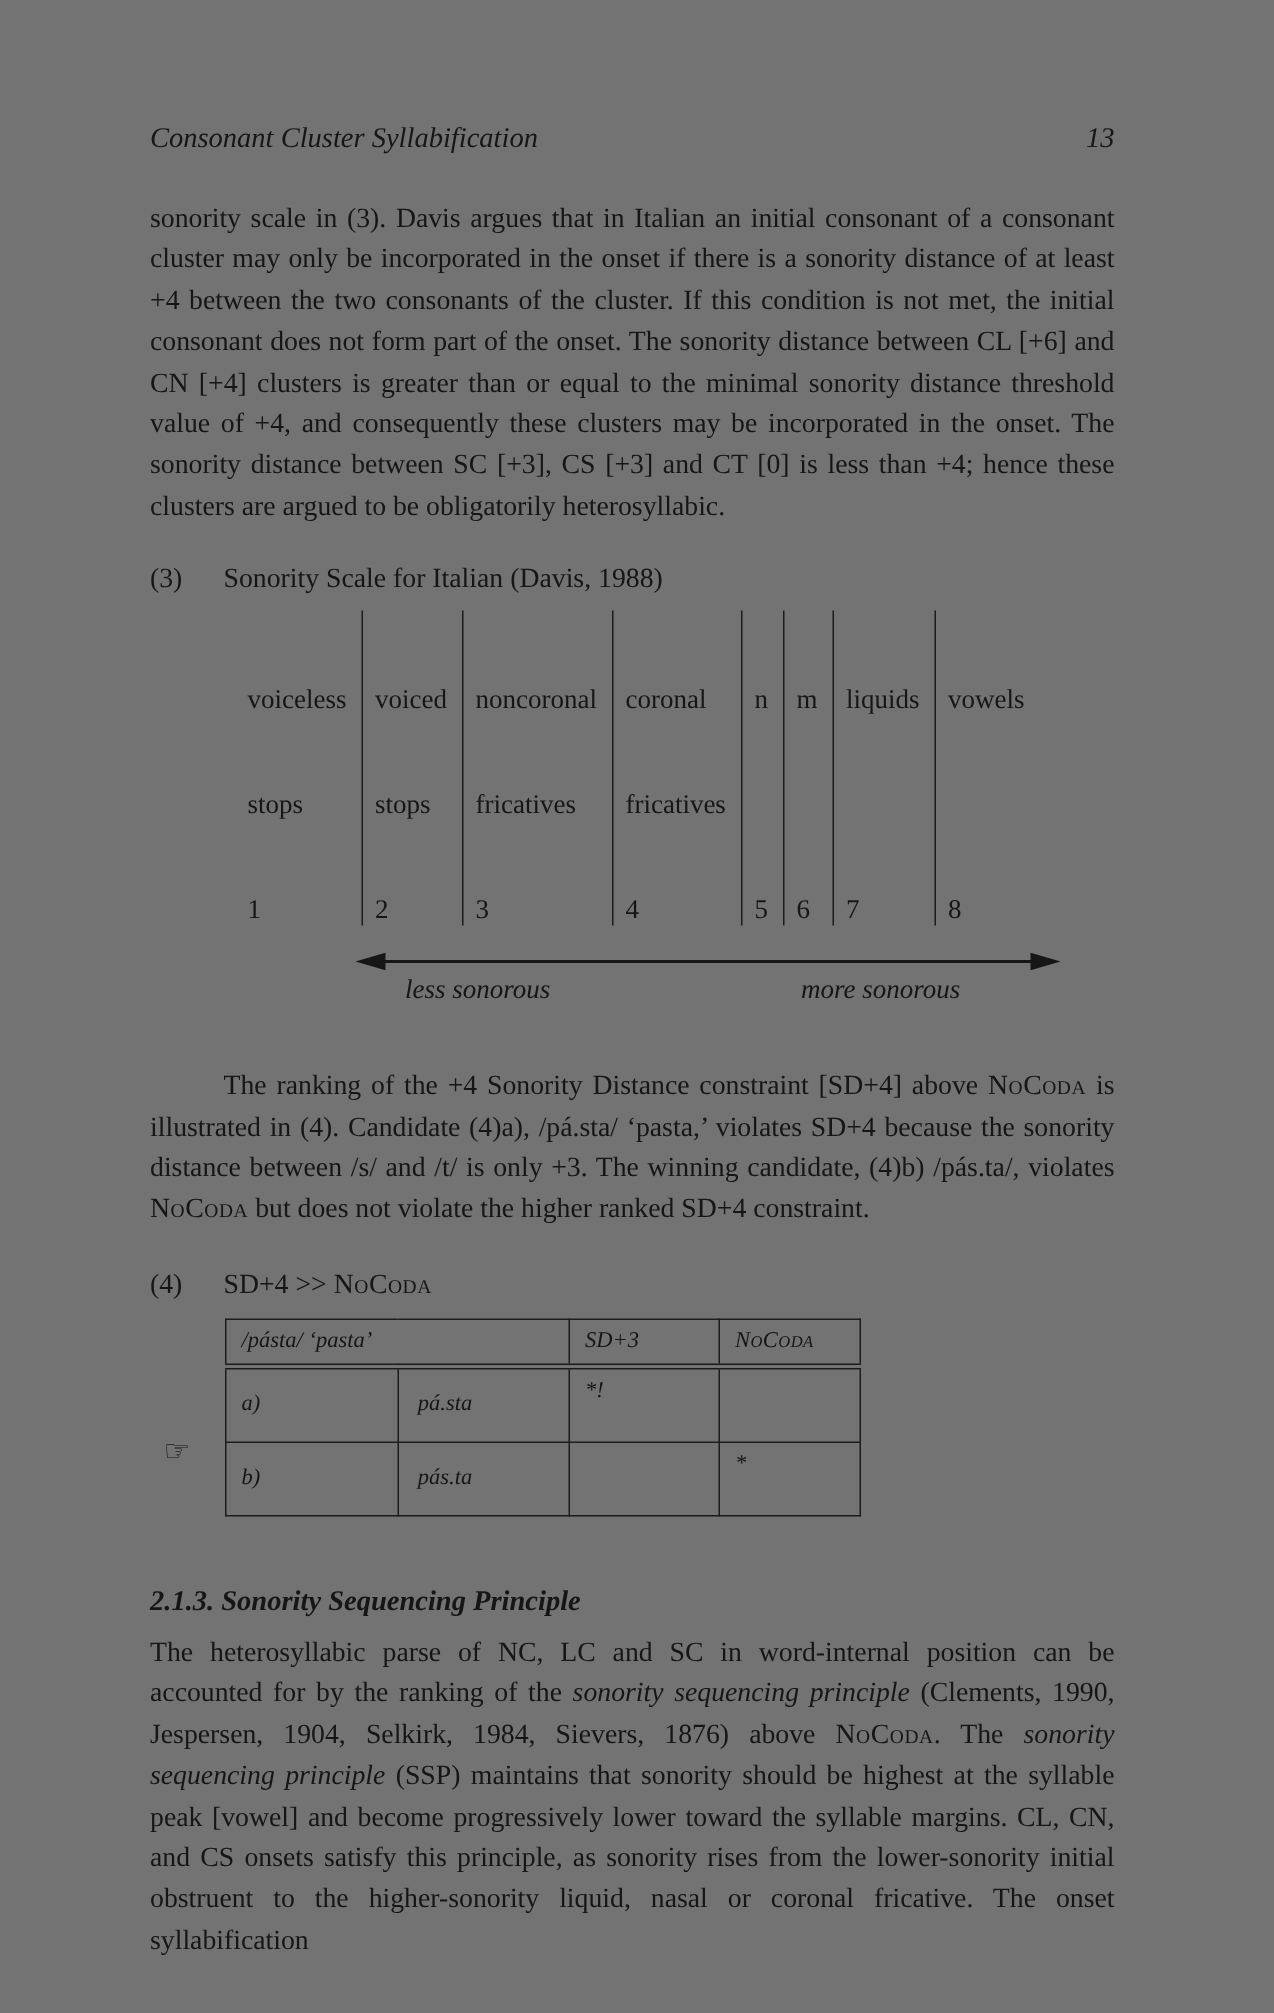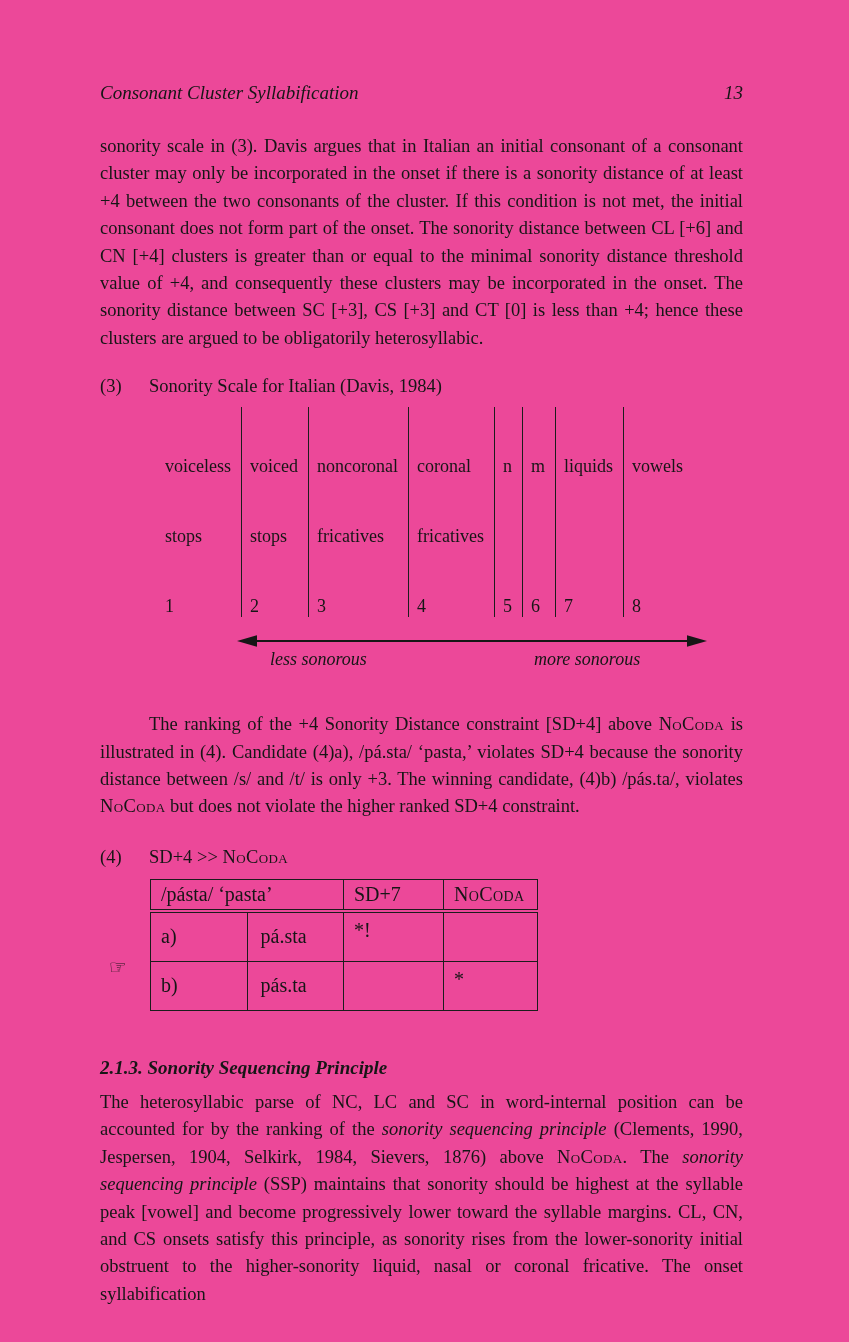--- a/index.html
+++ b/index.html
@@ -1,19 +1,19 @@
 <!DOCTYPE html>
 <html><head>
 <meta charset="utf-8">
 <style>
   html,body{margin:0;padding:0;background:#e9e9e9;}
   .page{
     position:relative;
     width:849px;height:1342px;
-    background:#ec4899;
+    background:#737373;
     color:#161616;
     font-family:"Liberation Serif","DejaVu Serif",serif;
     font-size:18.5px;
     overflow:hidden;
     margin:0 auto;
   }
   .content{
     position:absolute;
     left:100px;top:82px;
     width:643px;
@@ -57,22 +57,23 @@
   .arrow-zone{position:relative;margin-left:72px;margin-top:16px;width:470px;}
   .arrow-svg{display:block;}
   .arrow-labels{position:relative;height:24px;font-style:italic;font-size:18px;}
   .arrow-label-left{position:absolute;left:33px;top:0;font-family:Liberation Serif, serif;}
   .arrow-label-right{position:absolute;left:297px;top:0;}
   
   .tableau-wrap{position:relative;margin-left:50px;margin-top:10px;}
   .tableau{
     border-collapse:collapse;
     table-layout:fixed;
-    width:388px;
-    font-size:20px;
+    width:424px;
+    font-size:15px;
+    font-style:italic;
   }
   .tableau td{
     border:1.5px solid #1c1c1c;
     padding:0 0 0 10px;
     vertical-align:middle;
     overflow:hidden;
   }
   .tableau tr.hdr td{
     height:29px;
     border-bottom:4px double #1c1c1c;
@@ -111,21 +112,21 @@
 
     <div class="page-header">
       <span>Consonant Cluster Syllabification</span>
       <span>13</span>
     </div>
 
     <p class="para p1"><span>sonority scale in (3). Davis argues that in Italian an initial consonant of a consonant cluster may only be incorporated in the onset if there is a sonority distance of at least +4 between the two consonants of the cluster. If this condition is not met, the initial consonant does not form part of the onset. The sonority distance between CL [+6] and CN [+4] clusters is greater than or equal to the minimal sonority distance threshold value of +4, and consequently these clusters may be incorporated in the onset. The sonority distance between SC [+3], CS [+3] and CT [0] is less than +4; hence these clusters are argued to be obligatorily heterosyllabic.</span></p>
 
     <div class="ex-label ex3-label">
       <span class="ex-num">(3)</span>
-      <span>Sonority Scale for Italian (Davis, 1984)</span>
+      <span>Sonority Scale for Italian (Davis, 1988)</span>
     </div>
 
     <div class="scale-wrap">
       <div class="scale">
         <div class="scale-col">
           <div class="scale-line">voiceless</div>
           <div class="scale-line">stops</div>
           <div class="scale-line">1</div>
         </div>
         <div class="scale-col">
@@ -183,21 +184,21 @@
       <span class="ex-num">(4)</span>
       <span><span>SD+4 &gt;&gt; </span><span class="sc">NoCoda</span></span>
     </div>
 
     <div class="tableau-wrap">
       <span class="hand">☞</span>
       <table class="tableau">
         <tbody>
             <tr class="hdr">
           <td colspan="2">/pásta/ ‘pasta’</td>
-          <td class="col-c1">SD+7</td>
+          <td class="col-c1">SD+3</td>
           <td class="col-c2 sc">NoCoda</td>
         </tr>
         <tr class="cand">
           <td class="col-ab">a)</td>
           <td class="col-cand">pá.sta</td>
           <td class="col-c1 viol">*!</td>
           <td class="col-c2 viol"></td>
         </tr>
         <tr class="cand">
           <td class="col-ab">b)</td>

